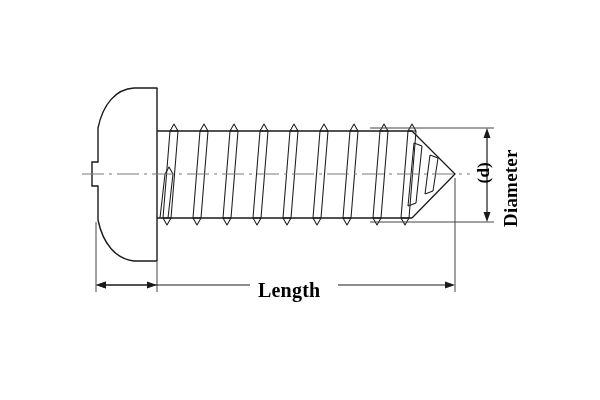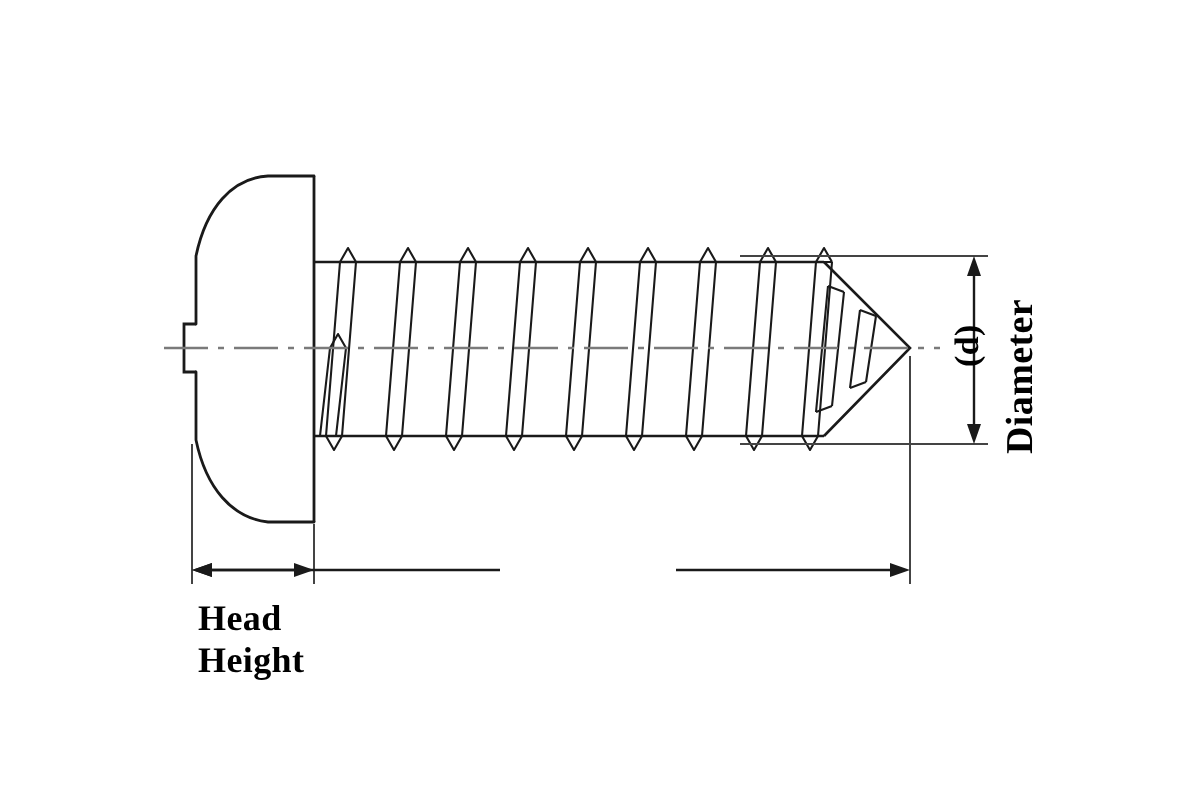--- a/index.html
+++ b/index.html
@@ -169,21 +169,20 @@
     <g>
       <line x1="487" y1="131" x2="487" y2="219" stroke="#1a1a1a" stroke-width="1.2"></line>
 
       <path d="M 487,128 L 483.5,138 L 490.5,138 Z" fill="#1a1a1a"></path>
 
       <path d="M 487,222 L 483.5,212 L 490.5,212 Z" fill="#1a1a1a"></path>
     </g>
 
   </svg>
 
+  <div class="dim-label" id="label-length">Length</div>
 
-  <div class="dim-label" id="label-head-height">Head
-Height</div>
 
   <div class="dim-label" id="label-diameter">Diameter</div>
 
   <div class="dim-label" id="label-diameter-symbol">(d)</div>
 
 </div>
 
 </body></html>

